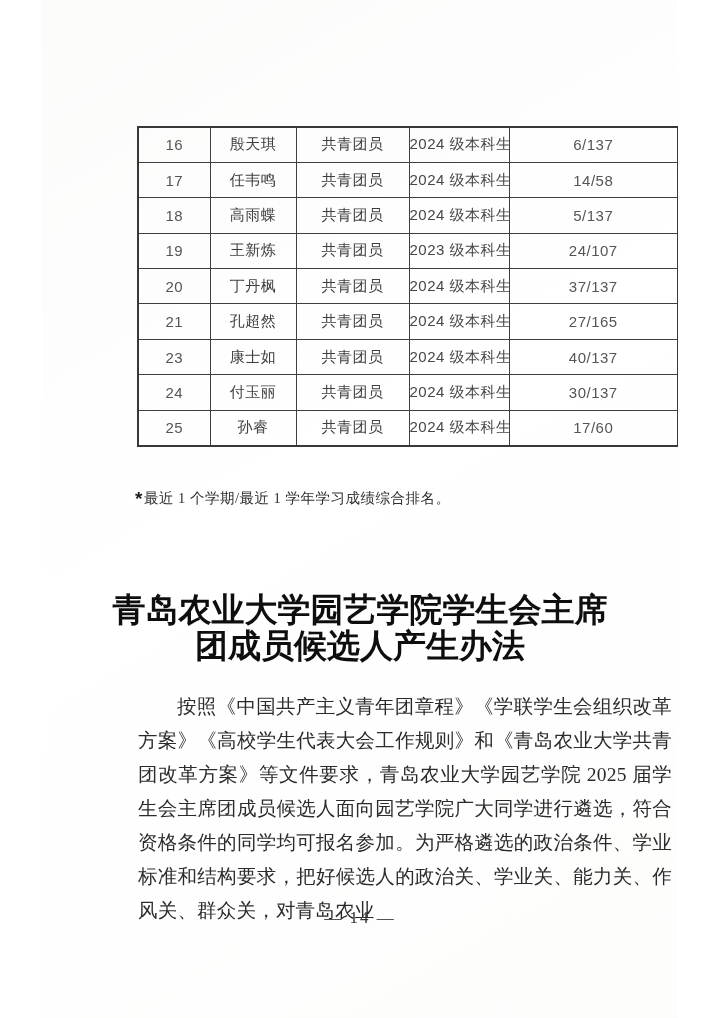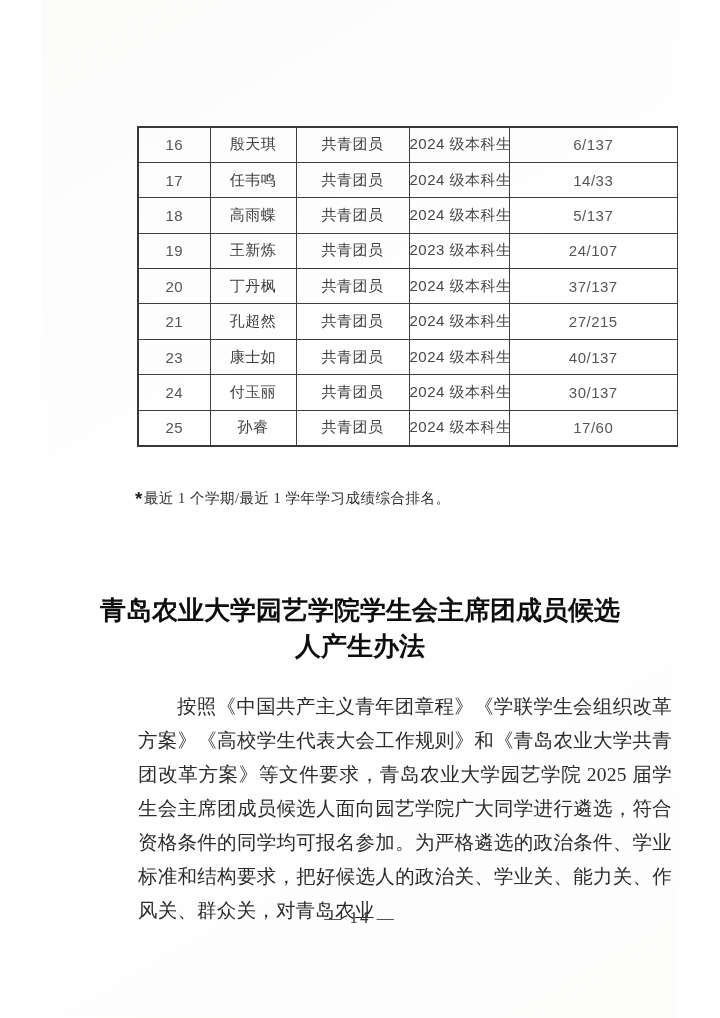--- a/index.html
+++ b/index.html
@@ -71,21 +71,21 @@
     letter-spacing: 1px;
   }
   .doc-title {
     position: absolute;
     left: 0;
     top: 592px;
     width: 100%;
     text-align: center;
     font-family: "Liberation Sans", sans-serif;
     font-weight: 800;
-    font-size: 26px;
+    font-size: 33px;
     line-height: 36px;
     color: #0e0e0e;
   }
   .doc-title .inner {
     display: inline-block;
     max-width: 524px;
   }
 
   
   .body-paragraph {
@@ -132,21 +132,21 @@
         <td class="c-name">殷天琪</td>
         <td class="c-status">共青团员</td>
         <td class="c-grade">2024 级本科生</td>
         <td class="c-rank">6/137</td>
       </tr>
       <tr>
         <td class="c-no">17</td>
         <td class="c-name">任韦鸣</td>
         <td class="c-status">共青团员</td>
         <td class="c-grade">2024 级本科生</td>
-        <td class="c-rank">14/33</td>
+        <td class="c-rank">14/58</td>
       </tr>
       <tr>
         <td class="c-no">18</td>
         <td class="c-name">高雨蝶</td>
         <td class="c-status">共青团员</td>
         <td class="c-grade">2024 级本科生</td>
         <td class="c-rank">5/137</td>
       </tr>
       <tr>
         <td class="c-no">19</td>
@@ -160,21 +160,21 @@
         <td class="c-name">丁丹枫</td>
         <td class="c-status">共青团员</td>
         <td class="c-grade">2024 级本科生</td>
         <td class="c-rank">37/137</td>
       </tr>
       <tr>
         <td class="c-no">21</td>
         <td class="c-name">孔超然</td>
         <td class="c-status">共青团员</td>
         <td class="c-grade">2024 级本科生</td>
-        <td class="c-rank">27/215</td>
+        <td class="c-rank">27/165</td>
       </tr>
       <tr>
         <td class="c-no">23</td>
         <td class="c-name">康士如</td>
         <td class="c-status">共青团员</td>
         <td class="c-grade">2024 级本科生</td>
         <td class="c-rank">40/137</td>
       </tr>
       <tr>
         <td class="c-no">24</td>

